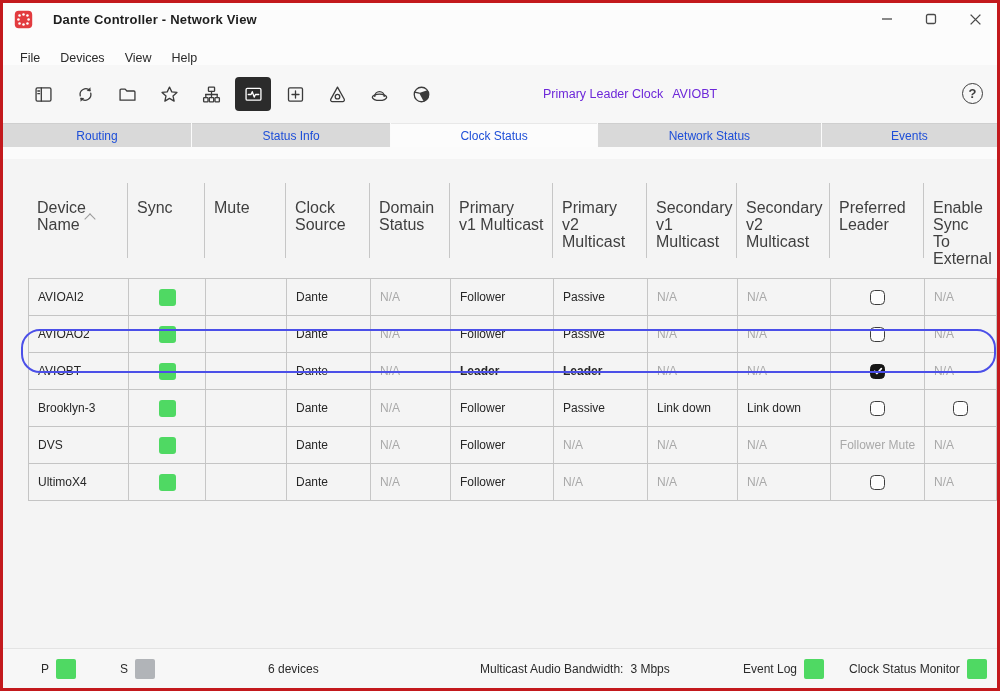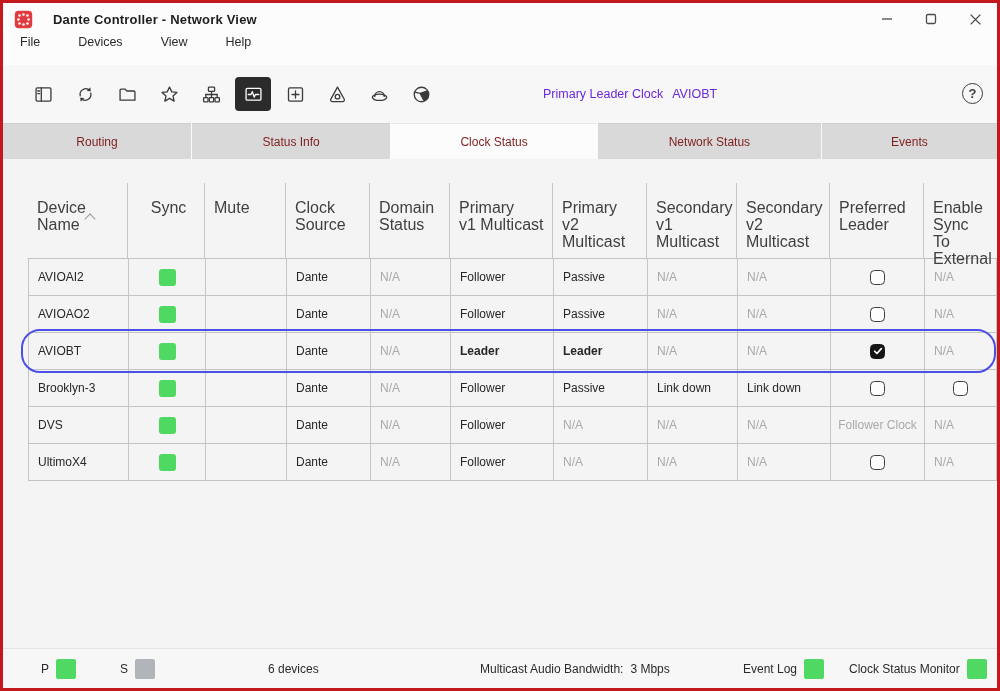--- a/index.html
+++ b/index.html
@@ -13,46 +13,46 @@
   .frame{position:relative;width:1000px;height:691px;border:3px solid var(--frame-red);background:#fbfbfb;overflow:hidden;}
 
   
   .titlebar{position:absolute;left:0;top:0;width:100%;height:32px;display:flex;align-items:center;background:#fcfcfc;}
   .app-icon{margin-left:11px;width:19px;height:19px;display:flex;}
   .title-text{margin-left:20px;font-size:13px;font-weight:700;color:#1e1e1e;letter-spacing:.2px;}
   .win-controls{position:absolute;right:0;top:0;height:32px;display:flex;align-items:center;}
   .win-btn{width:44px;height:32px;display:flex;align-items:center;justify-content:center;}
 
   
-  .menubar{position:absolute;left:0;top:32px;width:100%;height:30px;display:flex;align-items:flex-start;gap:38px;padding-left:17px;background:#fcfcfc;font-size:12.5px;color:#2a2a2a;}
+  .menubar{position:absolute;left:0;top:32px;width:100%;height:30px;display:flex;align-items:flex-end;gap:20px;padding-left:17px;background:#fcfcfc;font-size:12.5px;color:#2a2a2a;}
   .menu-item{cursor:default;}
 
   
   .toolbar{position:absolute;left:0;top:62px;width:100%;height:58px;background:#f7f7f7;}
   .tool-btns{position:absolute;left:22px;top:12px;display:flex;gap:6px;}
   .tool-btn{width:36px;height:34px;display:flex;align-items:center;justify-content:center;border-radius:4px;}
   .tool-btn svg{stroke:#3b3b3b;fill:none;stroke-width:1.5;stroke-linecap:round;stroke-linejoin:round;}
   .tool-btn.active{background:#2b2b2b;}
   .tool-btn.active svg{stroke:#fff;}
   .leader-clock{position:absolute;left:540px;top:0;height:58px;display:flex;align-items:center;gap:9px;font-size:12.5px;color:#6d28d9;}
   .help-btn{position:absolute;right:14px;top:18px;width:21px;height:21px;border:1.6px solid #3d3d3d;border-radius:50%;display:flex;align-items:center;justify-content:center;font-size:13px;font-weight:700;color:#3d3d3d;}
 
   
   .tabbar{position:absolute;left:0;top:120px;width:100%;height:36px;display:flex;background:#fbfbfb;gap:1px;}
-  .tab{height:36px;display:flex;align-items:center;justify-content:center;font-size:12px;color:#7f1d1d;background:#d9d9d9;border-top:1px solid #cfcfcf;}
+  .tab{height:24px;display:flex;align-items:center;justify-content:center;font-size:12px;color:#1d4ed8;background:#d9d9d9;border-top:1px solid #cfcfcf;}
   .tab.active{background:#fcfcfc;border-top:1px solid #e8e8e8;}
 
   
   .main{position:absolute;left:0;top:156px;width:100%;height:489px;background:#f4f4f4;}
   .table{position:absolute;left:25px;top:24px;}
   .t-head{display:flex;}
   .h-cell{position:relative;height:75px;padding:16px 4px 0 9px;font-size:16px;line-height:17px;color:#3f3f3f;border-right:1px solid #c6c6c6;}
   .h-cell:last-child{border-right:none;}
   .caret{position:absolute;left:58px;top:32px;width:8px;height:8px;border-left:1.5px solid #9a9a9a;border-top:1.5px solid #9a9a9a;transform:rotate(45deg);}
-  .t-body{border:1px solid #c4c4c4;border-bottom:none;}
+  .t-body{border:1px solid #c4c4c4;border-bottom:none;margin-top:20px;}
   .t-row{display:flex;height:37px;border-bottom:1px solid #c4c4c4;}
   .t-cell{display:flex;align-items:center;padding-left:9px;font-size:12px;color:#272727;border-right:1px solid #c6c6c6;overflow:hidden;}
   .t-cell:last-child{border-right:none;}
   .type-bold{font-weight:700;}
   .type-na{color:#a9a9a9;}
   .type-sync,.type-checkbox,.cell-center{justify-content:center;padding-left:0;}
   .sq{width:17px;height:17px;border-radius:3px;background:var(--accent-green);}
   .cb{width:15px;height:15px;border:1.7px solid #3d3d3d;border-radius:4.5px;background:#fdfdfd;display:inline-flex;align-items:center;justify-content:center;}
   .cb.checked{background:#161616;border-color:#161616;}
   .row-highlight{position:absolute;left:18px;top:170px;width:975px;height:44px;border:2.5px solid var(--highlight-blue);border-radius:19px;pointer-events:none;}
@@ -200,21 +200,21 @@
     </div>
 
   <div class="main">
     <div class="table">
       <div class="t-head" id="thead">
           <div class="h-cell" style="width: 100px;">
             <div>Device</div>
             <div>Name</div>
             <span class="caret"></span>
           </div>
-          <div class="h-cell" style="width: 77px; text-align: center;">
+          <div class="h-cell" style="width: 77px;">
             <div>Sync</div>
           </div>
           <div class="h-cell" style="width: 81px;">
             <div>Mute</div>
           </div>
           <div class="h-cell" style="width: 84px;">
             <div>Clock</div>
             <div>Source</div>
           </div>
           <div class="h-cell" style="width: 80px;">
@@ -326,21 +326,21 @@
             <div class="t-cell type-sync" style="width: 77px;">
               <span class="sq"></span>
             </div>
             <div class="t-cell type-empty" style="width: 81px;"></div>
             <div class="t-cell type-text" style="width: 84px;">Dante</div>
             <div class="t-cell type-na" style="width: 80px;">N/A</div>
             <div class="t-cell type-text" style="width: 103px;">Follower</div>
             <div class="t-cell type-na" style="width: 94px;">N/A</div>
             <div class="t-cell type-na" style="width: 90px;">N/A</div>
             <div class="t-cell type-na" style="width: 93px;">N/A</div>
-            <div class="t-cell type-na cell-center" style="width: 94px;">Follower Clock</div>
+            <div class="t-cell type-na cell-center" style="width: 94px;">Follower Mute</div>
             <div class="t-cell type-na" style="width: 71px;">N/A</div>
           </div>
           <div class="t-row">
             <div class="t-cell type-text" style="width: 100px;">UltimoX4</div>
             <div class="t-cell type-sync" style="width: 77px;">
               <span class="sq"></span>
             </div>
             <div class="t-cell type-empty" style="width: 81px;"></div>
             <div class="t-cell type-text" style="width: 84px;">Dante</div>
             <div class="t-cell type-na" style="width: 80px;">N/A</div>

